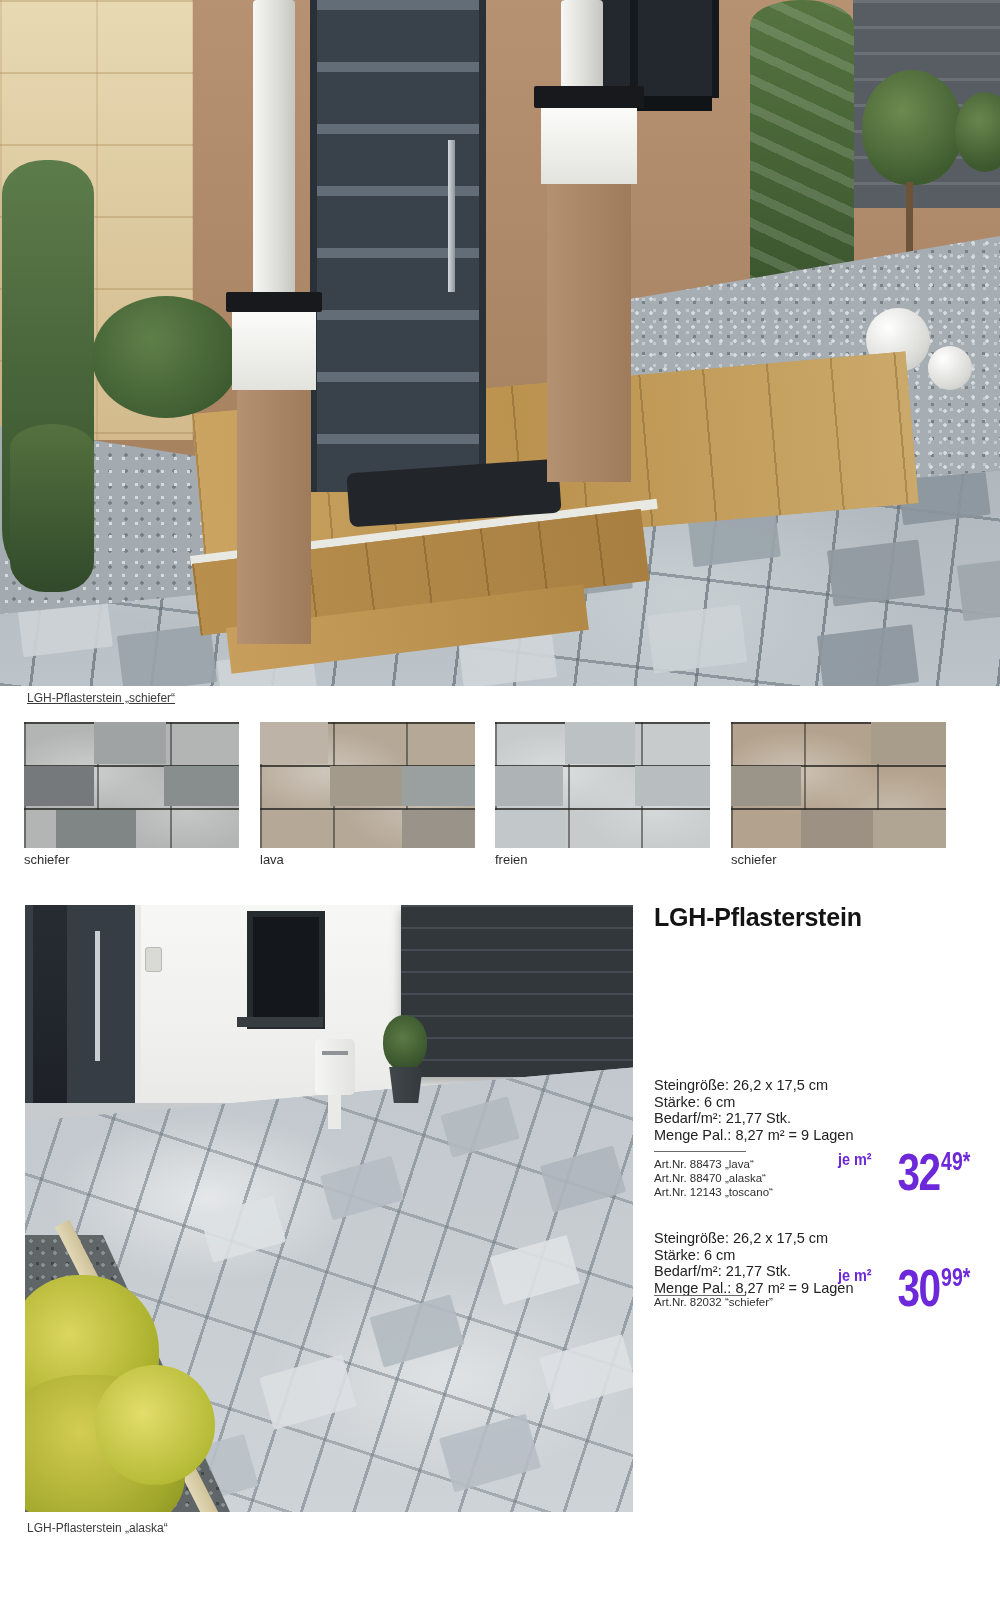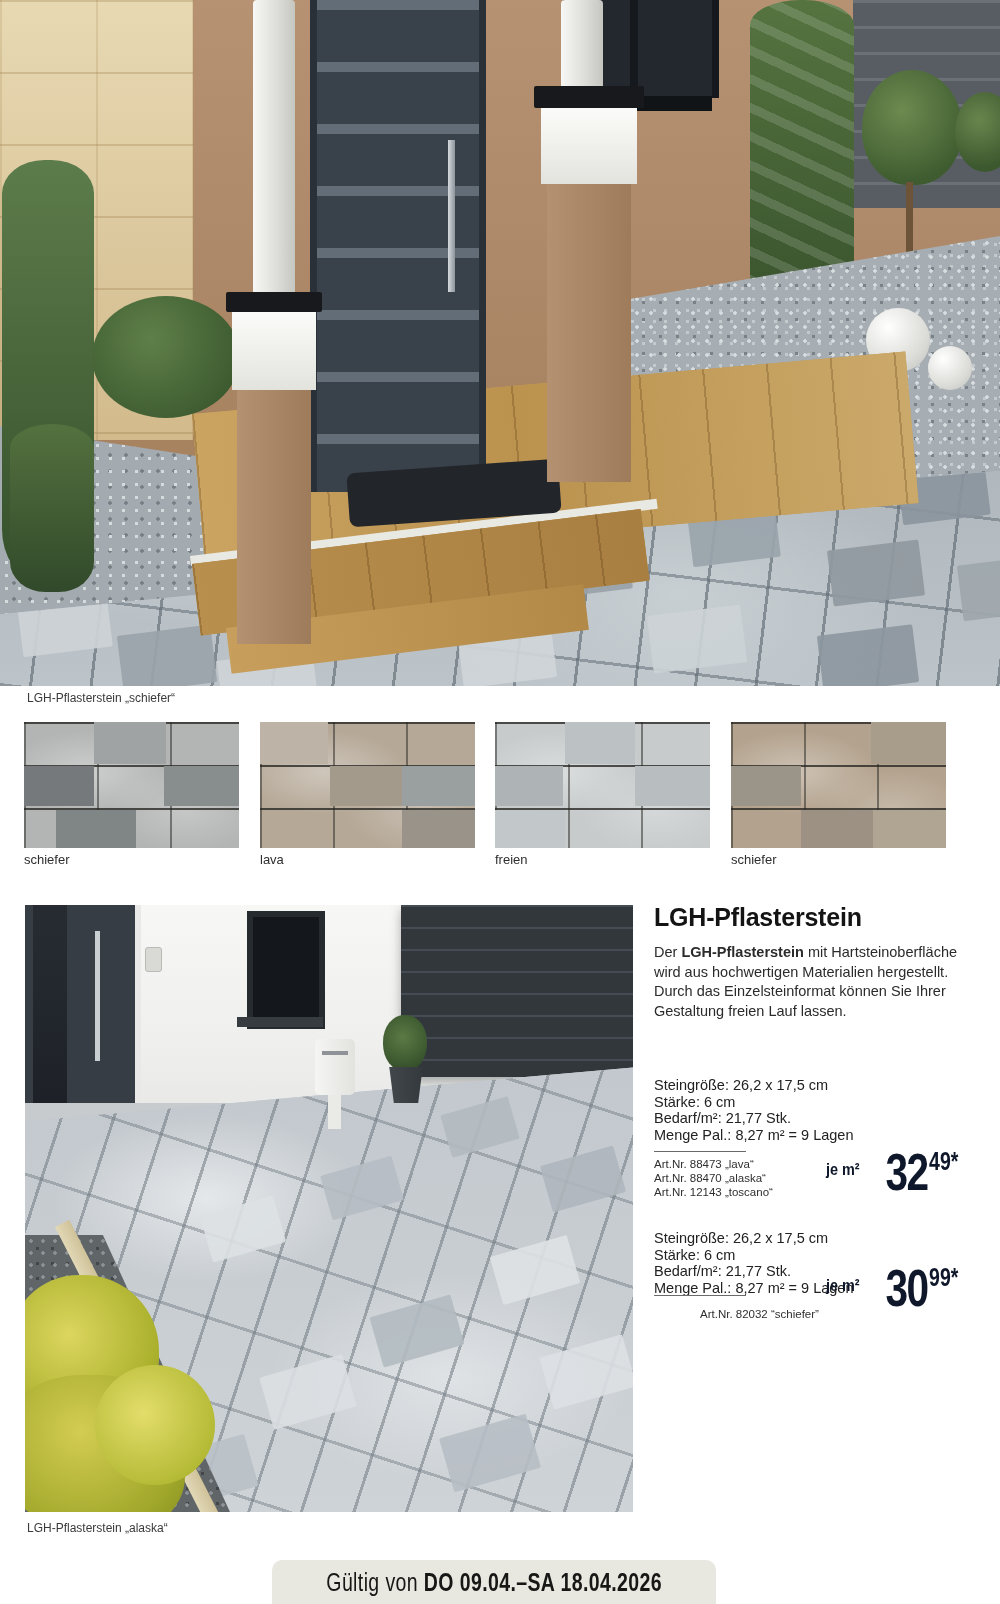--- a/index.html
+++ b/index.html
@@ -141,22 +141,22 @@
   
   #prodcol{position:absolute;left:654px;top:903px;width:318px;height:440px;}
   .prod-title{position:absolute;top:0;left:0;font-size:25px;font-weight:bold;color:#141414;letter-spacing:-0.2px;}
   .prod-p{position:absolute;left:0;width:316px;font-size:14.5px;line-height:19.5px;color:#2b2b2b;}
   .p1{top:40px;} .p2{top:122px;}
   .spec-block{position:absolute;left:0;width:316px;font-size:14.5px;line-height:16.5px;color:#222;}
   .specs1{top:174px;} .specs2{top:327px;}
   .divider{position:absolute;left:0;width:92px;border-top:1px solid #6a6a6a;}
   .div1{top:248px;} .div2{top:392px;}
   .art-block{position:absolute;left:0;font-size:11.5px;line-height:14px;color:#2f2f2f;}
-  .arts1{top:254px;} .arts2{top:404px;margin-left:46px;}
-  .price{position:absolute;right:14px;display:flex;align-items:center;color:#0f172a;}
+  .arts1{top:254px;} .arts2{top:392px;}
+  .price{position:absolute;right:2px;display:flex;align-items:flex-start;color:#6d28d9;}
   .price1{top:247px;} .price2{top:363px;}
   .price-unit{font-size:17px;font-weight:bold;margin-right:5px;margin-bottom:5px;transform:scaleX(.85);transform-origin:right bottom;}
   .price-num{display:inline-flex;align-items:flex-start;transform:scaleX(.78);transform-origin:right bottom;}
   .price-int{font-size:52px;font-weight:bold;line-height:44px;letter-spacing:-2px;}
   .price-sup{font-size:25px;font-weight:bold;line-height:22px;margin-left:2px;}
 
   
   #validity{position:absolute;left:272px;top:1560px;width:444px;height:44px;background:#e8e8e1;
     border-radius:10px 10px 0 0;display:flex;align-items:center;justify-content:center;}
   #validity .v-inner{font-size:25px;color:#171715;transform:scaleX(.78);transform-origin:center;white-space:nowrap;letter-spacing:.5px;}
@@ -212,21 +212,21 @@
     <div class="abs hp-colL"></div>
     <div class="abs hp-capL"></div>
     <div class="abs hp-cubeL"></div>
     <div class="abs hp-baseL"></div>
     <div class="abs hp-colR"></div>
     <div class="abs hp-capR"></div>
     <div class="abs hp-cubeR"></div>
     <div class="abs hp-baseR"></div>
   </div>
 
-  <div class="caption" style="left:27px;top:691px;">LGH-Pflasterstein „schiefer“</div>
+  <div class="caption" style="left:27px;top:691px;text-decoration:underline;">LGH-Pflasterstein „schiefer“</div>
 
   <div class="swatch" style="left:24px;background-color:#b2b5b4;">
     <div class="sw-tile" style="left:0;top:44px;width:70px;height:40px;background:#75797b;"></div>
     <div class="sw-tile" style="left:140px;top:44px;width:75px;height:40px;background:#888d8e;"></div>
     <div class="sw-tile" style="left:70px;top:0;width:72px;height:42px;background:#9fa3a3;"></div>
     <div class="sw-tile" style="left:32px;top:88px;width:80px;height:38px;background:#808586;"></div>
   </div>
   <div class="swatch" style="left:260px;background-color:#b5a897;">
     <div class="sw-tile" style="left:70px;top:44px;width:72px;height:40px;background:#a39a8b;"></div>
     <div class="sw-tile" style="left:0;top:0;width:68px;height:42px;background:#bdb3a6;"></div>
@@ -285,21 +285,20 @@
     <div class="abs dp-bush1"></div>
     <div class="abs dp-bush2"></div>
     <div class="abs dp-bush3"></div>
   </div>
 
   <div class="caption" style="left:27px;top:1521px;">LGH-Pflasterstein „alaska“</div>
 
   <div id="prodcol">
     <div class="prod-title">LGH-Pflasterstein</div>
 
-    <div class="prod-p p1"><span>Der </span><b>LGH-Pflasterstein</b><span> mit Hartsteinoberfläche wird aus hochwertigen Materialien hergestellt. Durch das Einzelsteinformat können Sie Ihrer Gestaltung freien Lauf lassen.</span></div>
 
 
     <div class="spec-block specs1">
       <div>Steingröße: 26,2 x 17,5 cm</div>
       <div>Stärke: 6 cm</div>
       <div>Bedarf/m²: 21,77 Stk.</div>
       <div>Menge Pal.: 8,27 m² = 9 Lagen</div>
     </div>
     <div class="divider div1"></div>
     <div class="art-block arts1">
@@ -327,17 +326,14 @@
     </div>
     <div class="price price2">
       <span class="price-unit">je m²</span>
         <span class="price-num">
           <span class="price-int">30</span>
           <span class="price-sup">99*</span>
         </span>
     </div>
   </div>
 
-  <div id="validity">
-    <div class="v-inner"><span>Gültig von </span><span class="v-bold">DO 09.04.–SA 18.04.2026</span></div>
-  </div>
 
 </div>
 
 </body></html>

